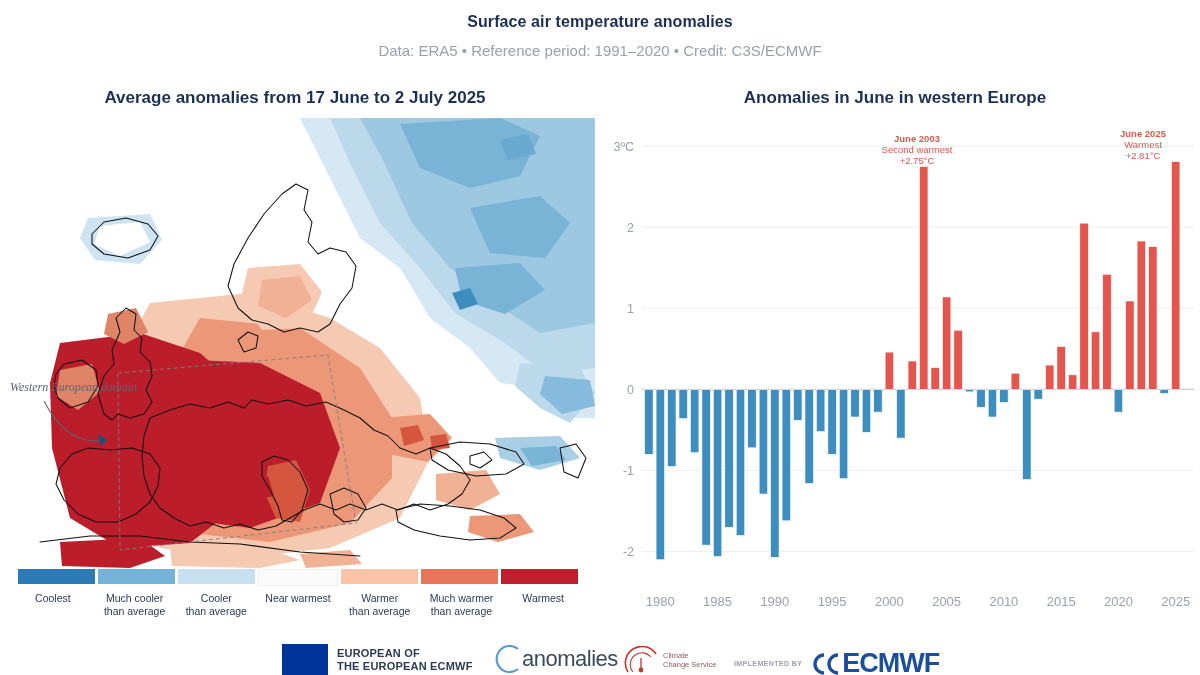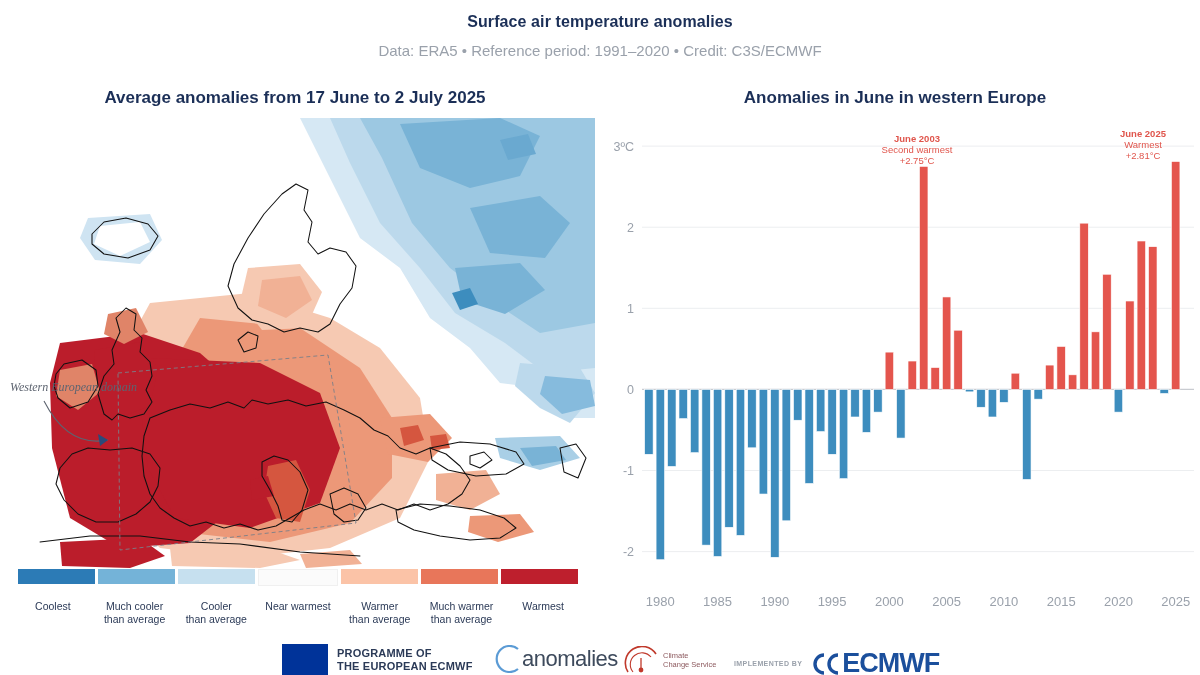--- a/index.html
+++ b/index.html
@@ -23,21 +23,21 @@
   #map-panel{position:absolute;left:0;top:118px;width:595px;height:450px;}
   #map-svg{position:absolute;left:0;top:0;}
   .dom-label{position:absolute;left:10px;top:262px;font-size:12px;font-style:italic;color:#5d6470;
              font-family:"Liberation Serif","DejaVu Serif",serif;white-space:nowrap;}
 
   
   #legend{position:absolute;left:18px;top:569px;width:560px;height:48px;}
   .lg-row{display:flex;width:560px;height:15px;}
   .lg-sw{flex:1;height:15px;margin-right:3px;}
   .lg-sw:last-child{margin-right:0;}
-  .lg-labels{display:flex;width:560px;margin-top:16px;gap:9px;}
+  .lg-labels{display:flex;width:560px;margin-top:8px;gap:9px;}
   .lg-lab{flex:1;margin-right:3px;text-align:center;font-size:10.5px;color:#2b3a57;line-height:12.5px;}
   .lg-lab:last-child{margin-right:0;}
 
   
   #chart-panel{position:absolute;left:596px;top:118px;width:604px;height:500px;}
   #chart-svg{position:absolute;left:0;top:0;}
   .ann{position:absolute;text-align:center;font-size:9.5px;font-weight:bold;color:#e0554c;line-height:11px;}
   .ann .l2,.ann .l3{font-weight:normal;}
   #ann-2003{left:842px;top:133px;width:150px;}
   #ann-2025{left:1088px;top:128px;width:110px;}
@@ -284,21 +284,21 @@
     <div class="l1">June 2025</div>
     <div class="l2">Warmest</div>
     <div class="l3">+2.81°C</div>
   </div>
 
   <div id="footer">
 
     <div class="f-item" id="f-eu">
       <div class="euflag" id="euflag"></div>
       <div class="eu-txt">
-        <div>PROGRAMME OF</div>
+        <div>EUROPEAN OF</div>
         <div>THE EUROPEAN ECMWF</div>
       </div>
     </div>
 
     <div class="f-item" id="f-cop">
       <svg width="30" height="28" viewBox="0 0 30 28">
         <path d="M26,4 A13,13 0 1,0 26,24" fill="none" stroke="#5b9bd5" stroke-width="2.2"></path>
       </svg>
       <span class="cop-txt">anomalies</span>
     </div>

